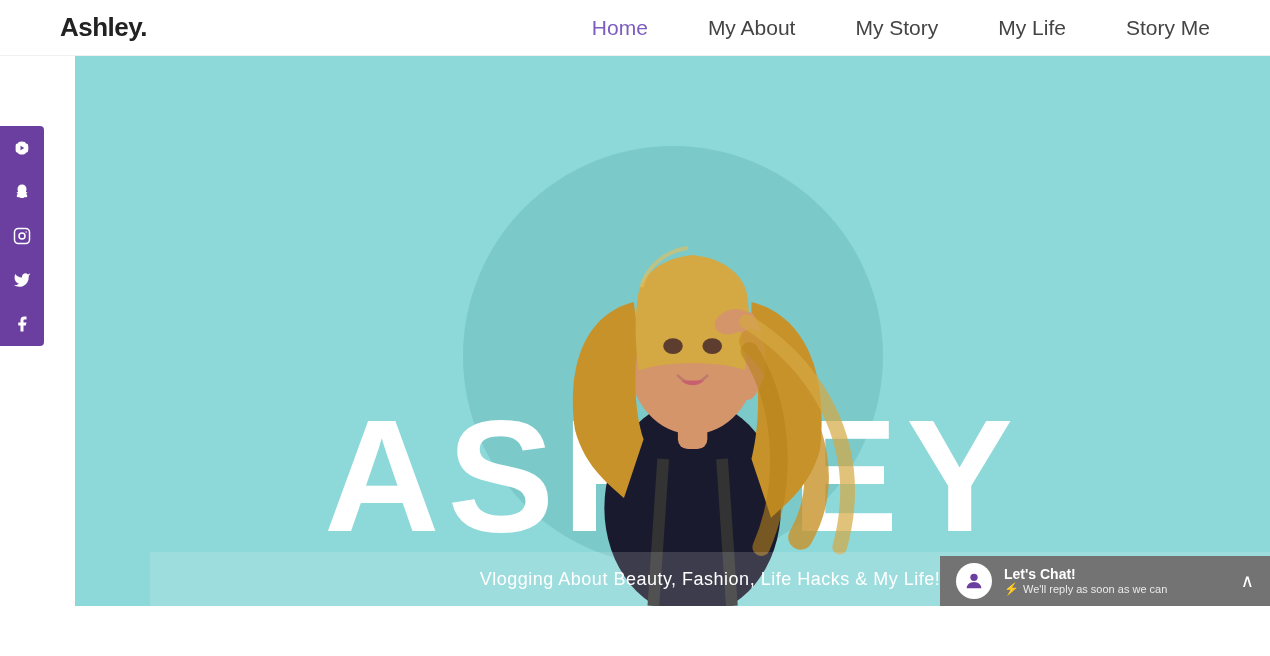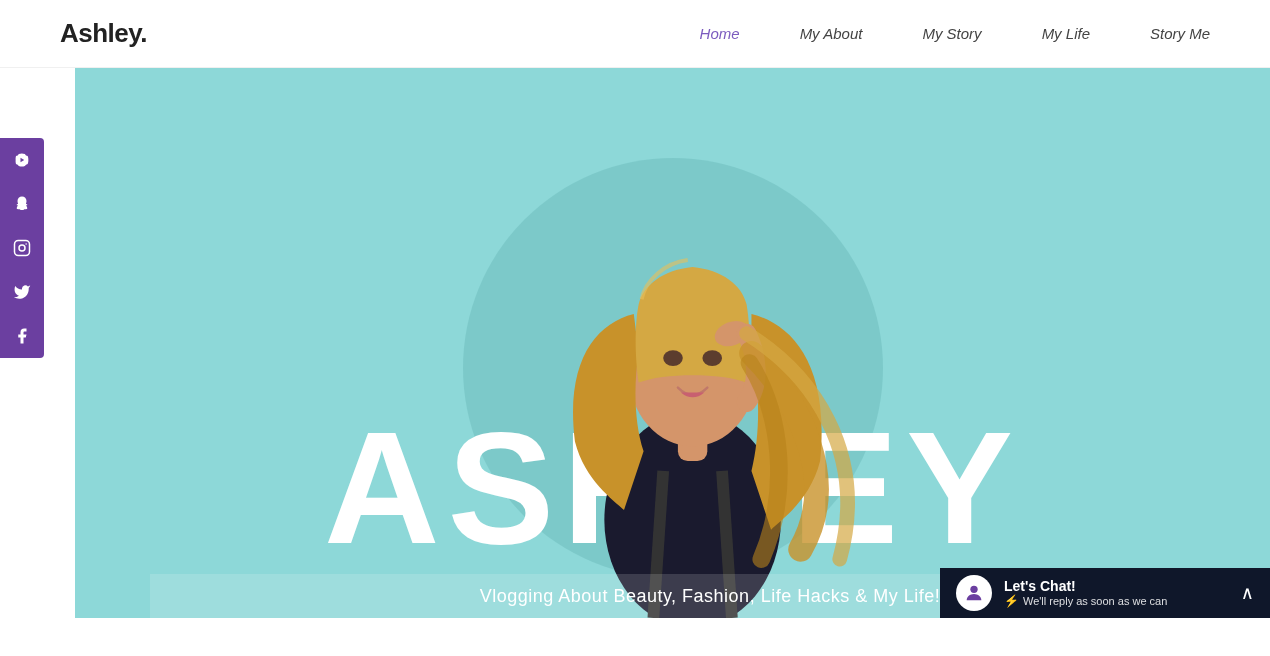--- a/index.html
+++ b/index.html
@@ -4,45 +4,44 @@
   <style>
     * { margin: 0; padding: 0; box-sizing: border-box; }
     body { font-family: 'Helvetica Neue', Helvetica, Arial, sans-serif; background: #fff; width: 1270px; height: 656px; overflow: hidden; }
 
     
     .header {
       display: flex;
       align-items: center;
       justify-content: space-between;
       padding: 0 60px;
-      height: 68px;
+      height: 56px;
       background: #fff;
       border-bottom: 1px solid #f0f0f0;
       position: relative;
       z-index: 10;
     }
     .logo {
       font-size: 26px;
       font-weight: 700;
       color: #222;
       letter-spacing: -0.5px;
     }
     .logo span { color: #222; }
     .nav {
       display: flex;
       gap: 60px;
       align-items: center;
     }
     .nav-item {
-      font-size: 15px;
+      font-size: 21px;
       font-weight: 500;
       color: #444;
       cursor: pointer;
       text-decoration: none;
-      font-style: italic;
     }
     .nav-item.active {
       color: #7c5cbf;
     }
 
     
     .hero-wrapper {
       position: relative;
       width: 100%;
       height: 588px;
@@ -99,42 +98,42 @@
       z-index: 5;
       text-transform: uppercase;
     }
 
     
     .subtitle-bar {
       position: absolute;
       bottom: 0;
       left: 75px;
       right: 0;
-      height: 44px;
+      height: 54px;
       background: rgba(255,255,255,0.15);
       display: flex;
       align-items: center;
       justify-content: center;
       z-index: 10;
     }
     .subtitle-text {
       color: #fff;
       font-size: 18px;
       font-weight: 400;
       letter-spacing: 0.5px;
     }
 
     
     .chat-widget {
       position: absolute;
       bottom: 0;
       right: 0;
       width: 330px;
       height: 50px;
-      background: #0f172a;
+      background: #737373;
       display: flex;
       align-items: center;
       gap: 12px;
       padding: 4px 16px;
       z-index: 20;
       cursor: pointer;
     }
     .chat-avatar {
       width: 36px;
       height: 36px;

